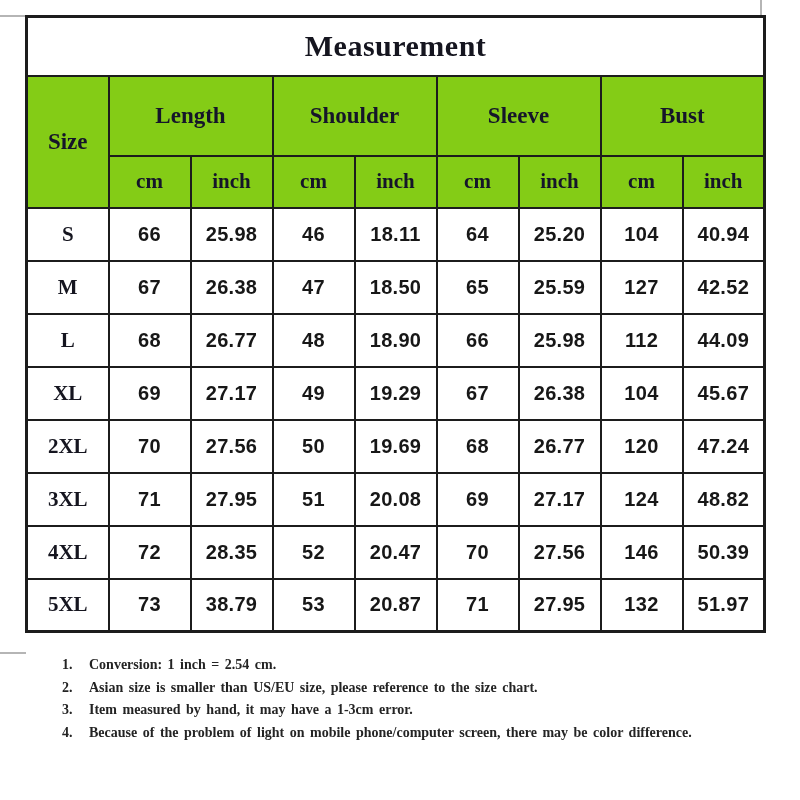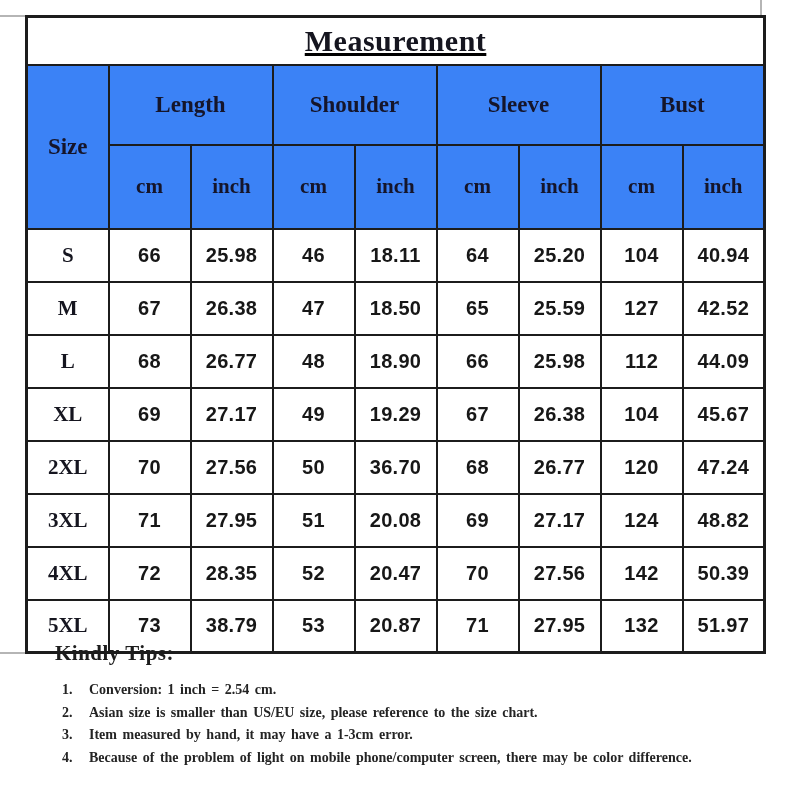--- a/index.html
+++ b/index.html
@@ -25,34 +25,34 @@
     table-layout: fixed;
     border: 3px solid #1c1c1c;
   }
   table.measure td {
     border: 2px solid #1c1c1c;
     text-align: center;
     vertical-align: middle;
     padding: 0;
     overflow: hidden;
   }
-  tr.title-r  { height: 48px; text-decoration: underline; }
+  tr.title-r  { height: 59px; }
   tr.group-r  { height: 80px; }
-  tr.unit-r   { height: 84px; }
+  tr.unit-r   { height: 52px; }
   tr.data-r   { height: 53px; }
 
   td.title {
     background: #ffffff;
     font-weight: bold;
     font-size: 30px;
     color: #15151f;
     letter-spacing: 0.5px;
   }
   td.hd {
-    background: #3b82f6;
+    background: #84cc16;
     font-weight: bold;
     color: #15152a;
   }
   td.group   { font-size: 23px; }
   td.size-hd { font-size: 23px; }
   td.unit    { font-size: 21px; }
   td.size {
     background: #ffffff;
     font-weight: bold;
     font-size: 21px;
@@ -187,21 +187,21 @@
       <td class="val">67</td>
       <td class="val">26.38</td>
       <td class="val">104</td>
       <td class="val">45.67</td>
     </tr>
     <tr class="data-r">
       <td class="size">2XL</td>
       <td class="val">70</td>
       <td class="val">27.56</td>
       <td class="val">50</td>
-      <td class="val">36.70</td>
+      <td class="val">19.69</td>
       <td class="val">68</td>
       <td class="val">26.77</td>
       <td class="val">120</td>
       <td class="val">47.24</td>
     </tr>
     <tr class="data-r">
       <td class="size">3XL</td>
       <td class="val">71</td>
       <td class="val">27.95</td>
       <td class="val">51</td>
@@ -212,39 +212,38 @@
       <td class="val">48.82</td>
     </tr>
     <tr class="data-r">
       <td class="size">4XL</td>
       <td class="val">72</td>
       <td class="val">28.35</td>
       <td class="val">52</td>
       <td class="val">20.47</td>
       <td class="val">70</td>
       <td class="val">27.56</td>
-      <td class="val">142</td>
+      <td class="val">146</td>
       <td class="val">50.39</td>
     </tr>
     <tr class="data-r">
       <td class="size">5XL</td>
       <td class="val">73</td>
       <td class="val">38.79</td>
       <td class="val">53</td>
       <td class="val">20.87</td>
       <td class="val">71</td>
       <td class="val">27.95</td>
       <td class="val">132</td>
       <td class="val">51.97</td>
     </tr>
   </tbody>
     </table>
 
   <div class="tips">
-    <div class="tips-heading">Kindly Tips:</div>
     <ol class="tips-list">
       <li>Conversion: 1 inch = 2.54 cm.</li>
       <li>Asian size is smaller than US/EU size, please reference to the size chart.</li>
       <li>Item measured by hand, it may have a 1-3cm error.</li>
       <li>Because of the problem of light on mobile phone/computer screen, there may be color difference.</li>
     </ol>
   </div>
 
 </div>
 

